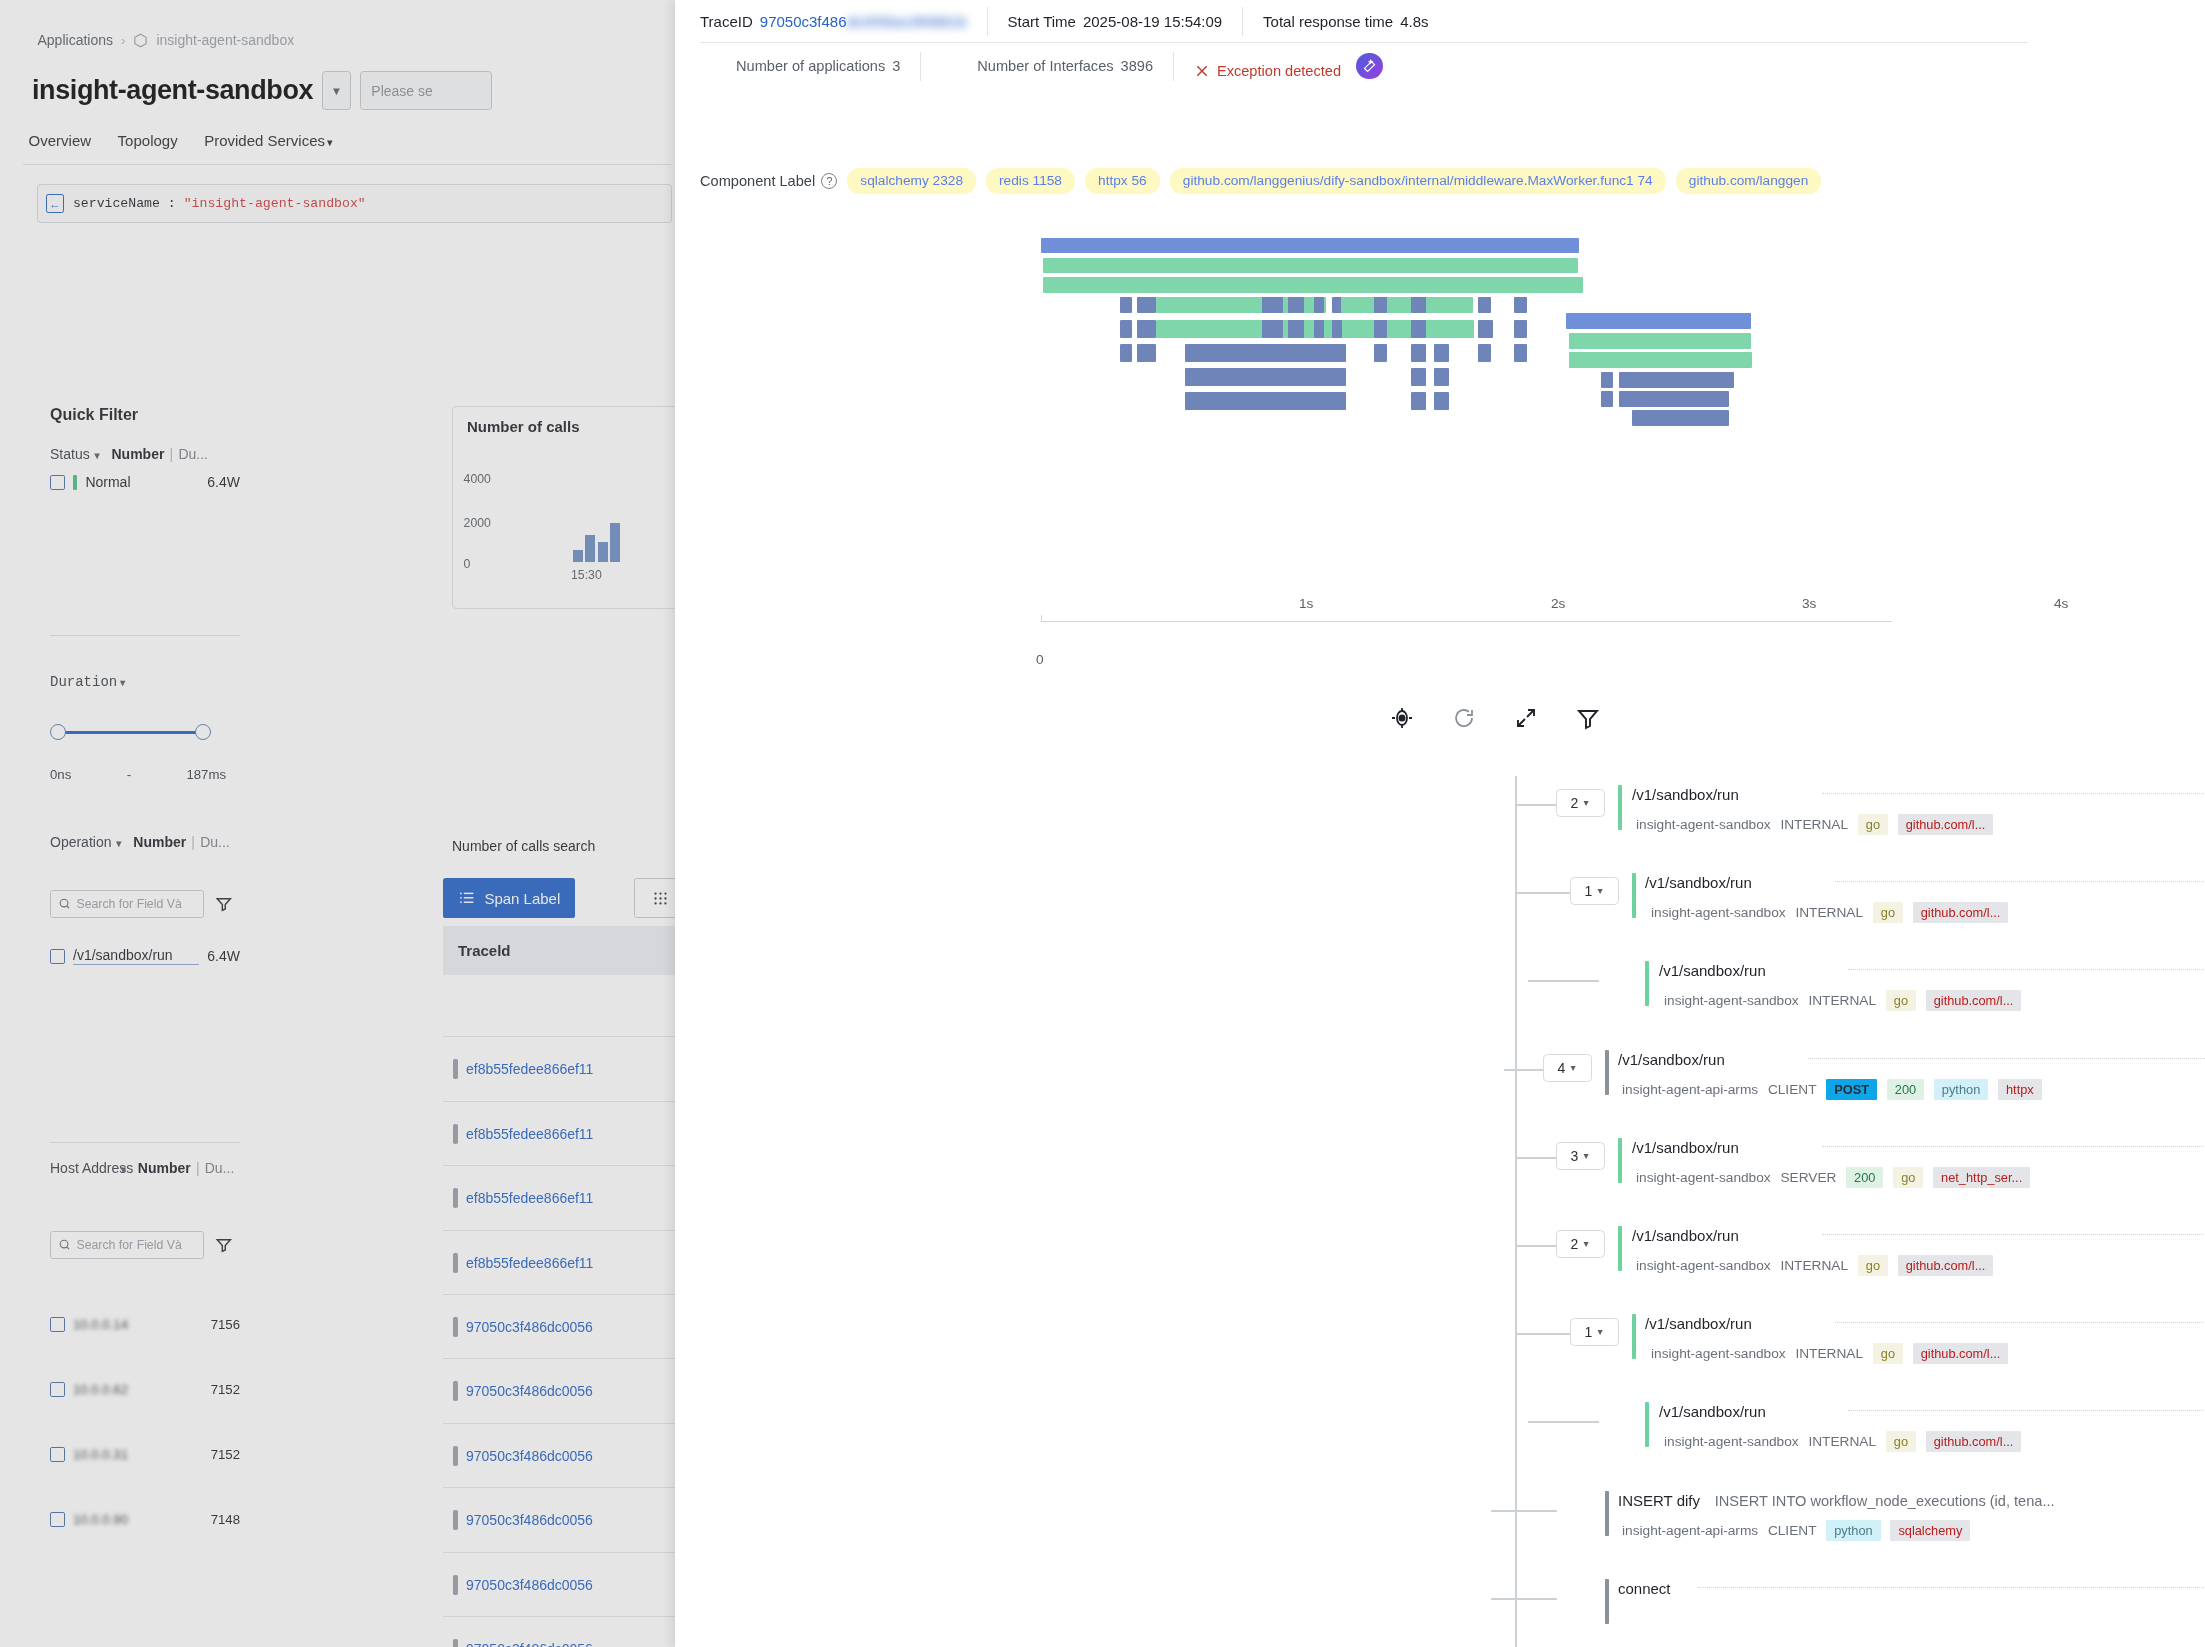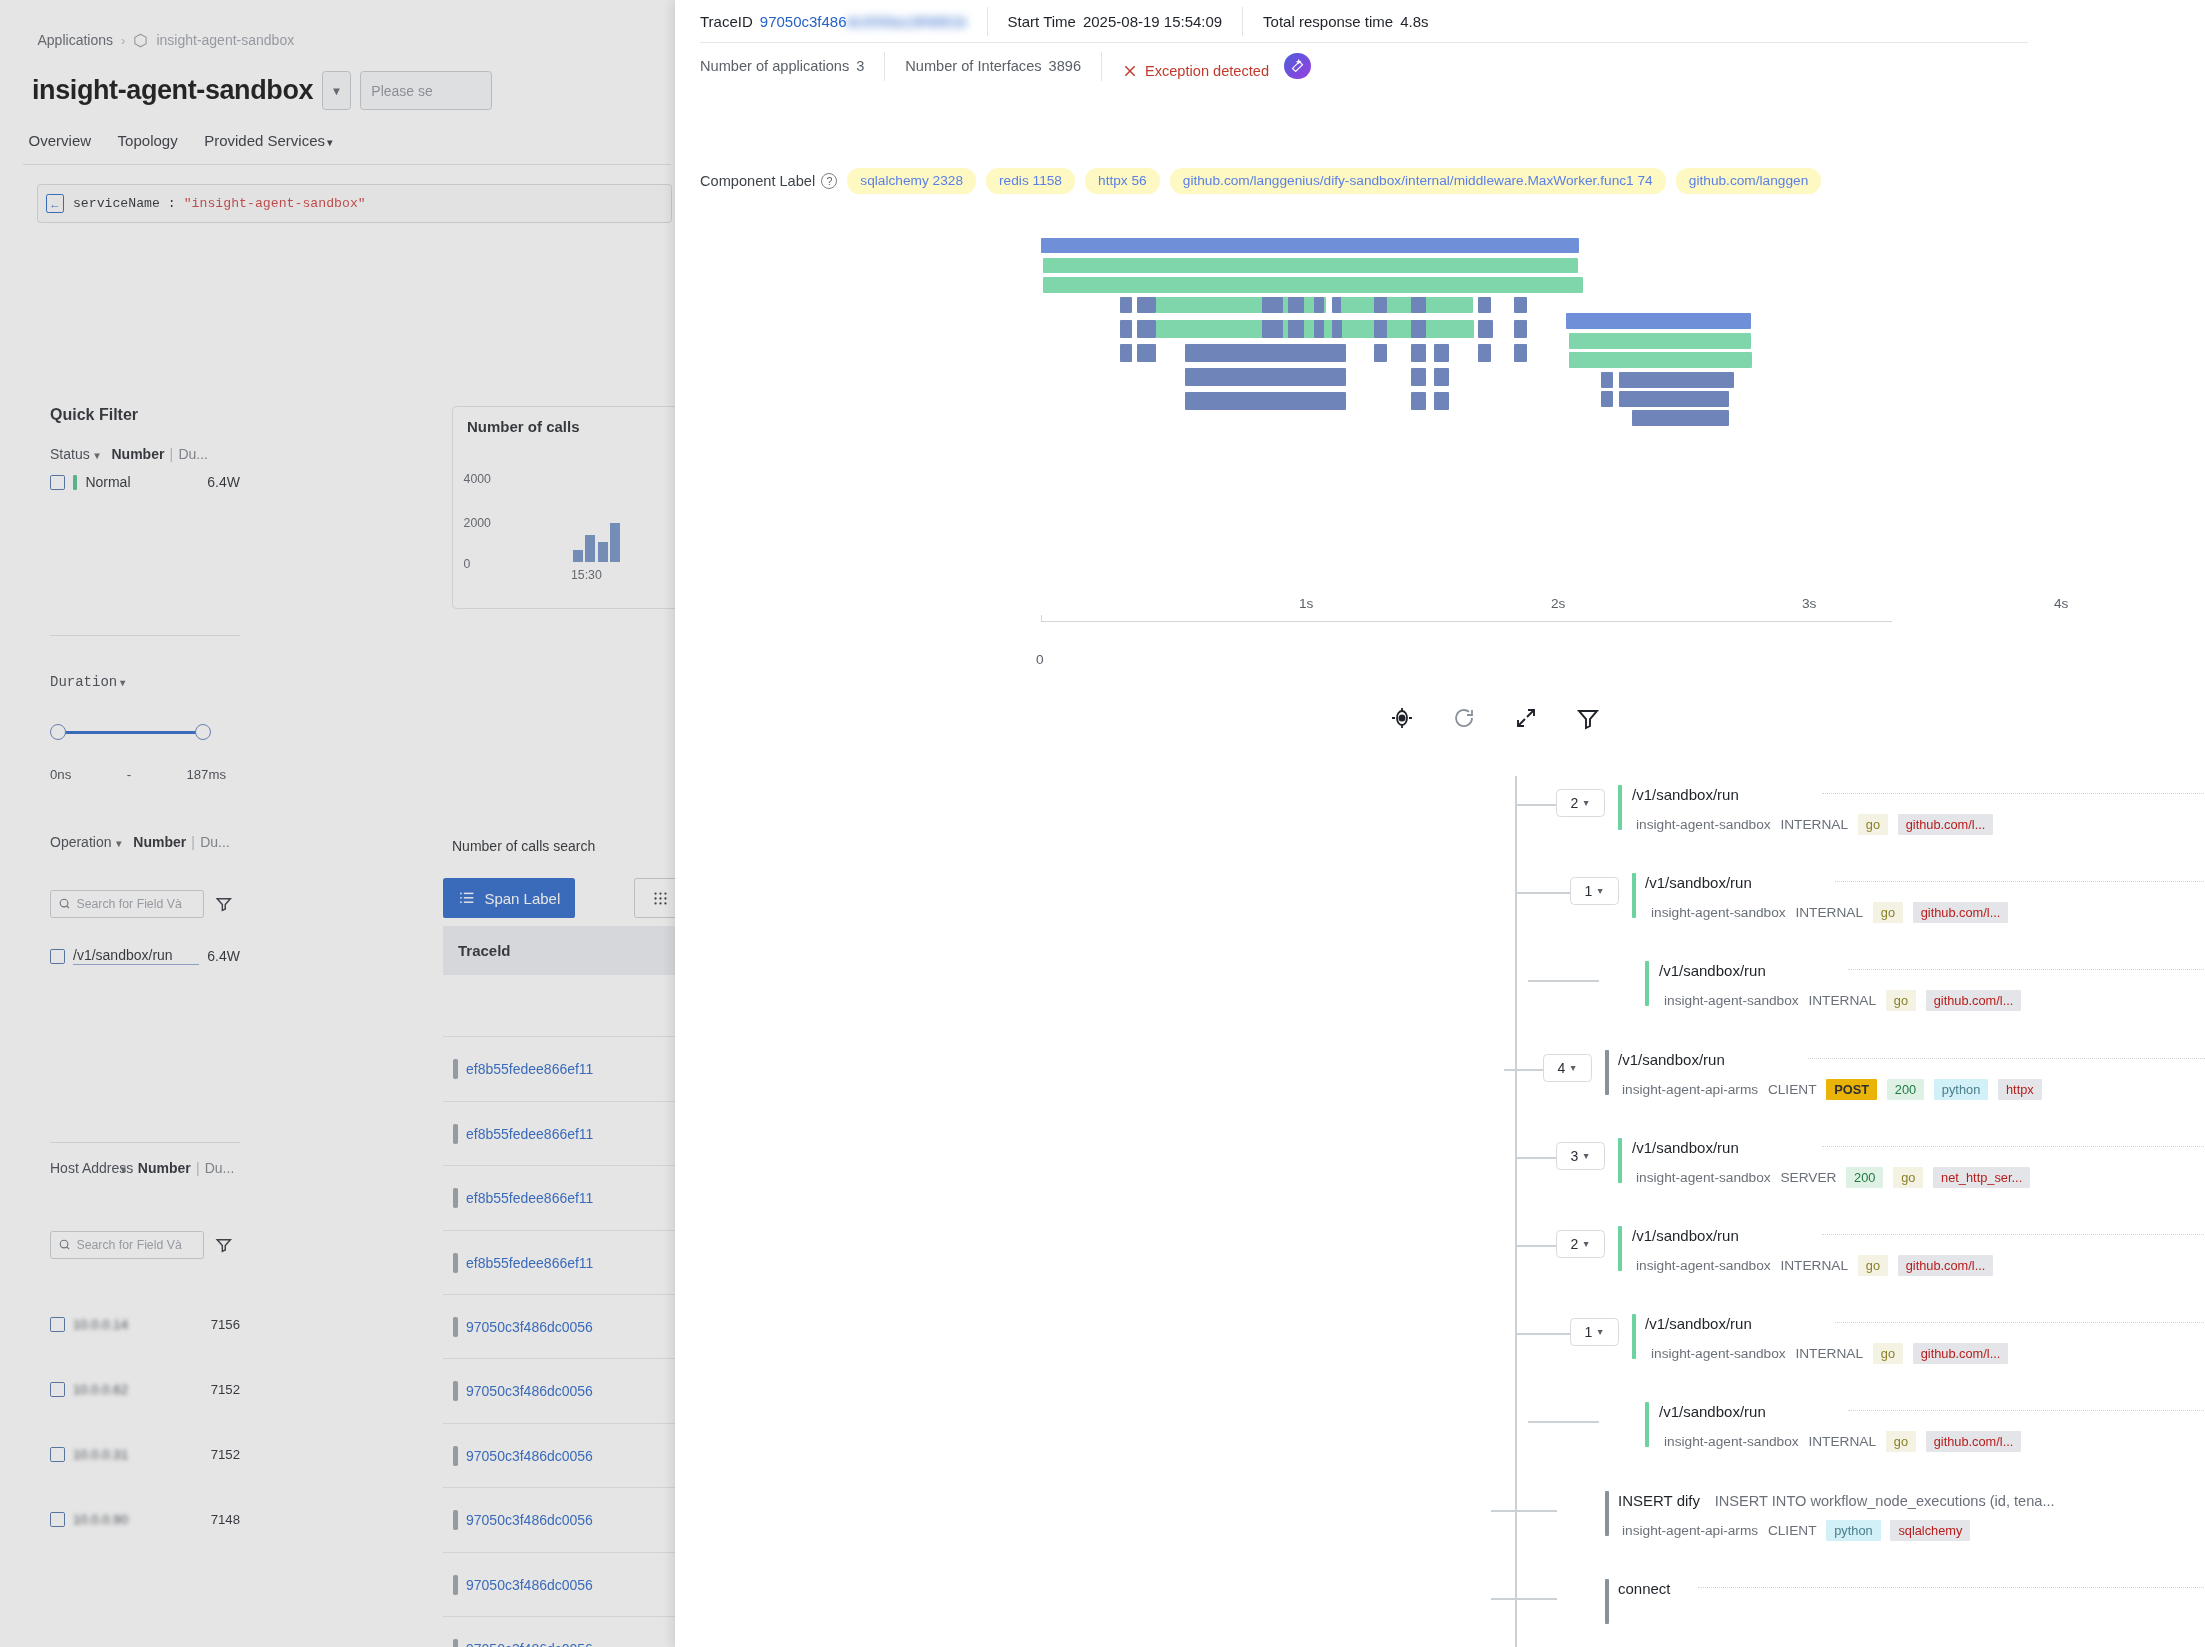--- a/index.html
+++ b/index.html
@@ -131,21 +131,21 @@
   }
   .th-row1 { position: absolute; left: 25px; top: 0; height: 42px; display: flex; align-items: center; }
   .th-item { display: flex; align-items: center; font-size: 15px; color: #1f2329; white-space: nowrap; }
   .th-item .k { color: #1f2329; margin-right: 7px; }
   .th-item .v { color: #2563c9; }
   .th-item .blurred { color: #2563c9; filter: blur(4px); }
   .vline { width: 0.9px; height: 29px; background: #e0e3e7; margin: 0 20px; }
   .th-hr { position: absolute; left: 25px; top: 42px; width: 1328px; height: 0.9px; background: #e4e7ea; }
 
   .th-row2 { position: absolute; left: 25px; top: 42px; height: 48px; display: flex; align-items: center; }
-  .th-row2 .th-item { color: #5a6068; font-size: 14.6px; }
+  .th-row2 .th-item { color: #5a6068; font-size: 14.6px; margin-left: 36px; }
   .exc { display: flex; align-items: center; gap: 7px; color: #c0392b; font-size: 14.6px; white-space: nowrap; margin-top: 10px; }
   .magic-btn {
     width: 26.5px; height: 26.5px; border-radius: 50%;
     background: linear-gradient(135deg,#4a5fd9 0%, #9b3ee0 100%);
     display:flex; align-items:center; justify-content:center; color:#fff; font-size: 13.2px; margin-left: 15px; flex:none;
   }
 
   .cl-row { position: absolute; left: 25px; top: 168px; display: flex; align-items: center; gap: 9.7px; }
   .cl-label { font-size: 14.6px; color: #3d434b; display: flex; align-items: center; gap: 6.2px; white-space: nowrap; }
   .qmark { width: 16px; height: 16px; border: 0.9px solid #7a8088; border-radius: 50%; display:flex; align-items:center; justify-content:center; font-size: 10.6px; color: #5a6068; }
@@ -173,21 +173,21 @@
   .sp-count .cv { font-size: 14px; }
   .sp-count .cc { font-size: 8.8px; color: #5a6068; }
   .sp-bar-left { position: absolute; width: 4px; border-radius: 0.9px; }
   .sp-name { position: absolute; font-size: 15px; color: #1f2329; white-space: nowrap; }
   .sp-sub { position: absolute; display: flex; align-items: center; gap: 9.7px; font-size: 13.7px; color: #6a7079; white-space: nowrap; }
   .tag { padding: 3.1px 8px; font-size: 12.8px; border-radius: 1.3px; }
   .tag-go { background: #f4f2e2; color: #8b8129; }
   .tag-gray { background: #e3e5e8; color: #b91c1c; max-width: 185px; overflow: hidden; text-overflow: ellipsis; }
   .tag-200 { background: #dff1e4; color: #1f7a45; }
   .tag-py { background: #d2f0f7; color: #4a7d8c; }
-  .tag-post { background: #eab308; color: #2b2f36; font-weight: 600; }
+  .tag-post { background: #0ea5e9; color: #2b2f36; font-weight: 600; }
   .sp-dots { position: absolute; height: 1.3px; border-top: 1.8px dotted #d0d4d9; }
   .tree-line { position: absolute; background: #ccd1d6; }
   .sql-main { font-size: 15px; color: #1f2329; }
   .sql-txt { font-size: 14.6px; color: #6a7079; }
   svg { display: block; }
 </style>
 </head>
 <body>
 
 <div id="bg-page">

